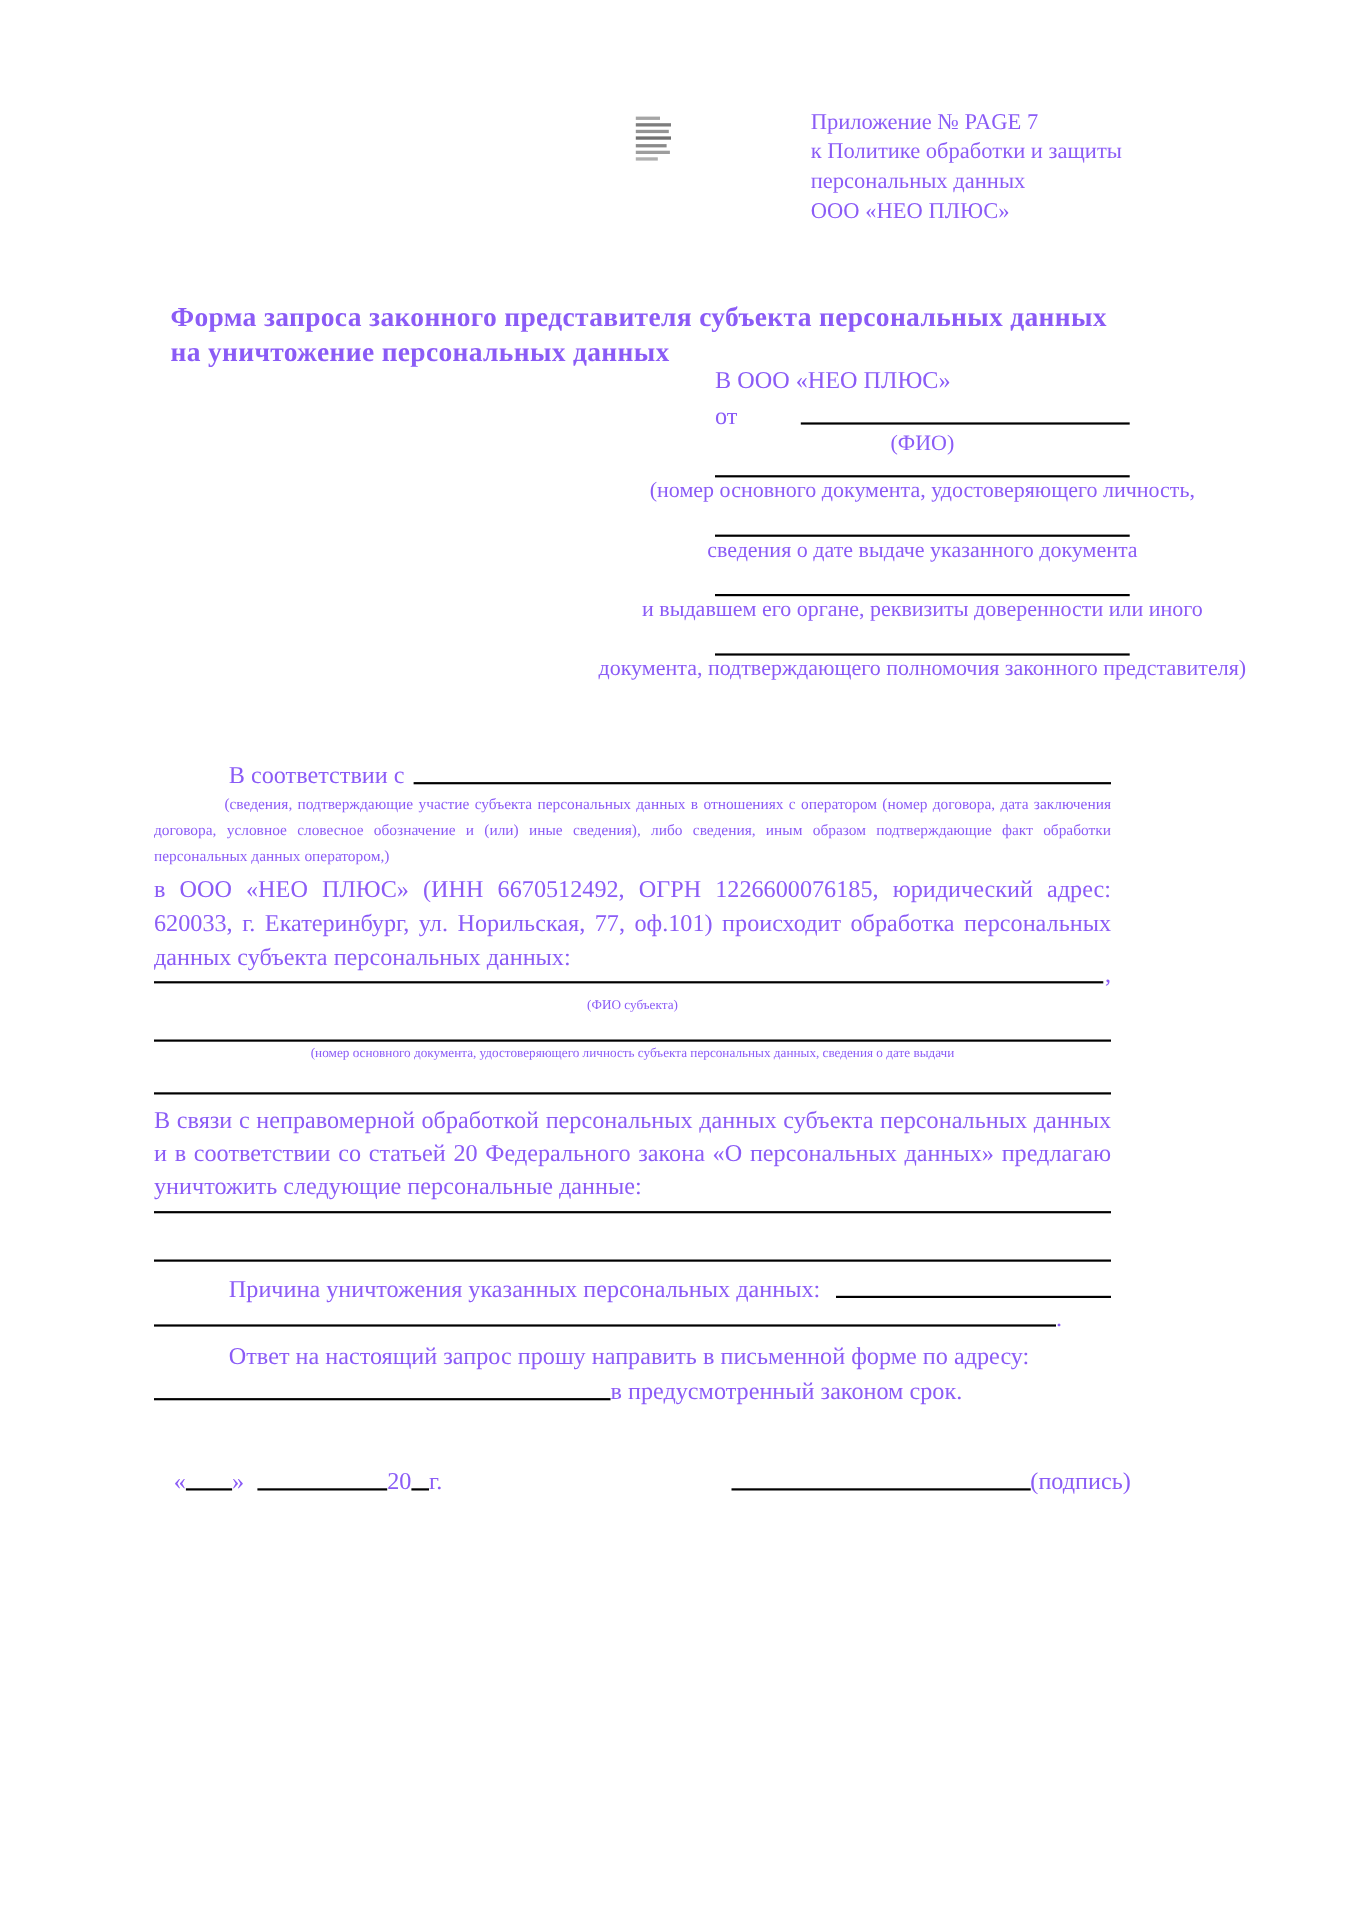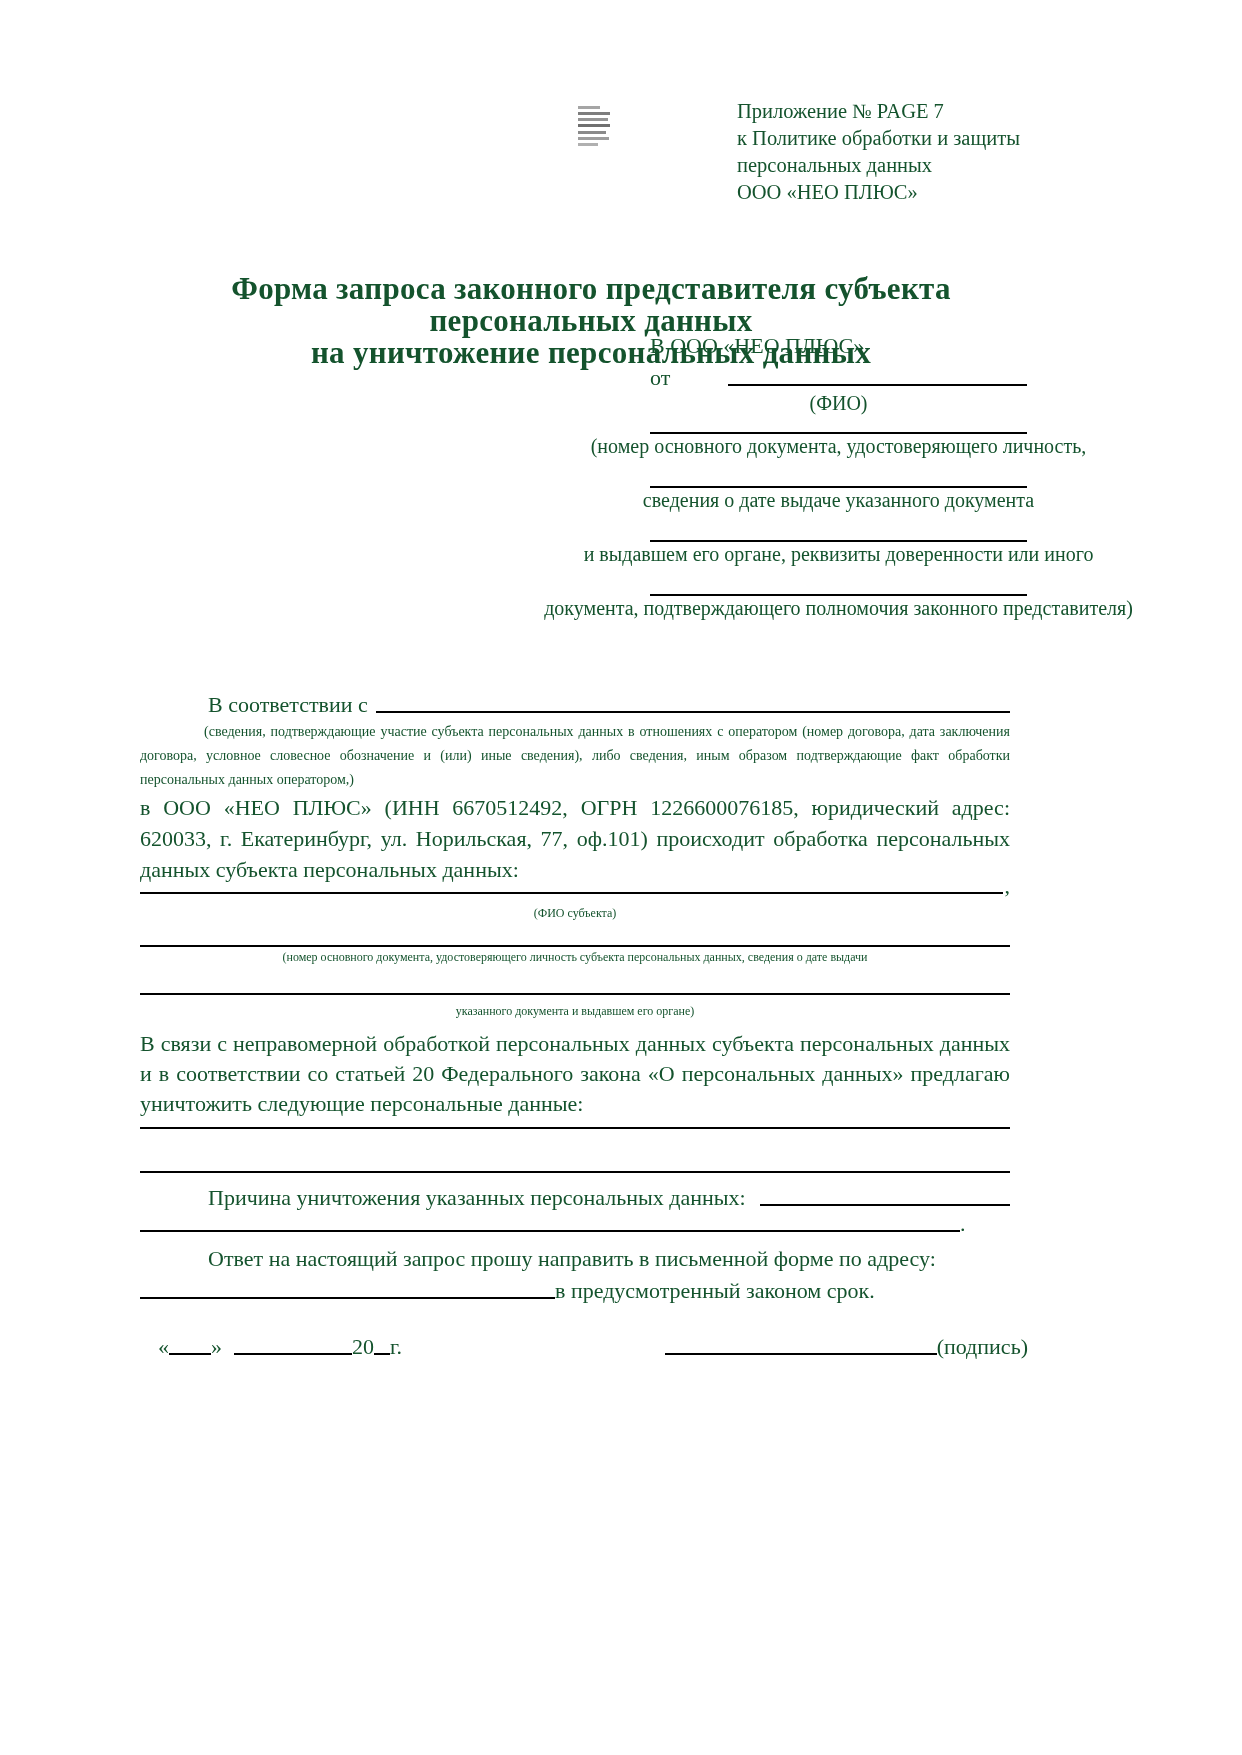--- a/index.html
+++ b/index.html
@@ -1,38 +1,38 @@
 <!DOCTYPE html>
 <html><head>
 <meta charset="utf-8">
 <style>
   * { margin:0; padding:0; box-sizing:border-box; }
   html,body { background:#e8e8e8; }
   .page {
     position:relative; width:1242px; height:1755px; background:#ffffff;
-    font-family:"Liberation Serif","DejaVu Serif",serif; color:#14532d;
+    font-family:"Liberation Serif","DejaVu Serif",serif; color:#8b5cf6;
     margin:0 auto; overflow:hidden;padding-left:38px;
   }
   
   .artifact { position:absolute; left:578px; top:106px; width:32px; height:40px;
     display:flex; flex-direction:column; justify-content:space-between; }
   .artifact i { display:block; height:3px; background:#8f8f8f; }
   .artifact i:nth-child(1){ width:22px; background:#a5a5a5; }
   .artifact i:nth-child(2){ width:32px; background:#7d7d7d; }
   .artifact i:nth-child(3){ width:30px; background:#949494; }
   .artifact i:nth-child(4){ width:32px; background:#6f6f6f; }
   .artifact i:nth-child(5){ width:28px; background:#8a8a8a; }
   .artifact i:nth-child(6){ width:31px; background:#9d9d9d; }
   .artifact i:nth-child(7){ width:20px; background:#b0b0b0; }
 
   .hdr { position:absolute; left:737px; top:98px; width:305px;
     font-size:20.5px; line-height:27px; }
 
   .title { position:absolute; left:155px; top:273px; width:872px;
-    text-align:center; font-weight:bold; font-size:31px; line-height:32px;
+    text-align:left; font-weight:bold; font-size:25px; line-height:32px;
     letter-spacing:0.3px; }
 
   .addr { position:absolute; left:650px; top:333px; width:377px; font-size:22px; }
   .row { display:flex; align-items:flex-end; }
   .row .blank { flex:1; border-bottom:2px solid #000; height:0; margin-bottom:5px; }
   .row .lbl { white-space:nowrap; }
   .addr .from-row { height:28px; margin-top:4px;gap:48px; }
   .addr .from-row .lbl { padding-right:10px; }
   .cap { display:flex; justify-content:center; white-space:nowrap;
     font-size:20px; line-height:20px; margin-top:2px; }
@@ -122,21 +122,20 @@
     <p class="para">в ООО «НЕО ПЛЮС» (ИНН 6670512492, ОГРН 1226600076185, юридический адрес: 620033, г. Екатеринбург, ул. Норильская, 77, оф.101) происходит обработка персональных данных субъекта персональных данных:</p>
 
     <div class="row comma-row">
       <span class="blank"></span>
       <span>,</span>
     </div>
     <div class="capwide cap-fio2">(ФИО субъекта)</div>
     <div class="hr hr-s1"></div>
     <div class="capwide cap-doc1">(номер основного документа, удостоверяющего личность субъекта персональных данных, сведения о дате выдачи</div>
     <div class="hr hr-s2"></div>
-    <div class="capwide cap-doc2">указанного документа и выдавшем его органе)</div>
 
     <p class="req">В связи с неправомерной обработкой персональных данных субъекта персональных данных и в соответствии со статьей 20 Федерального закона «О персональных данных» предлагаю уничтожить следующие персональные данные:</p>
     <div class="hr hr-b1"></div>
     <div class="hr hr-b2"></div>
 
     <div class="row reason-row">
       <span class="lbl">Причина уничтожения указанных персональных данных:</span>
       <span class="blank"></span>
     </div>
     <div class="row period-row">

